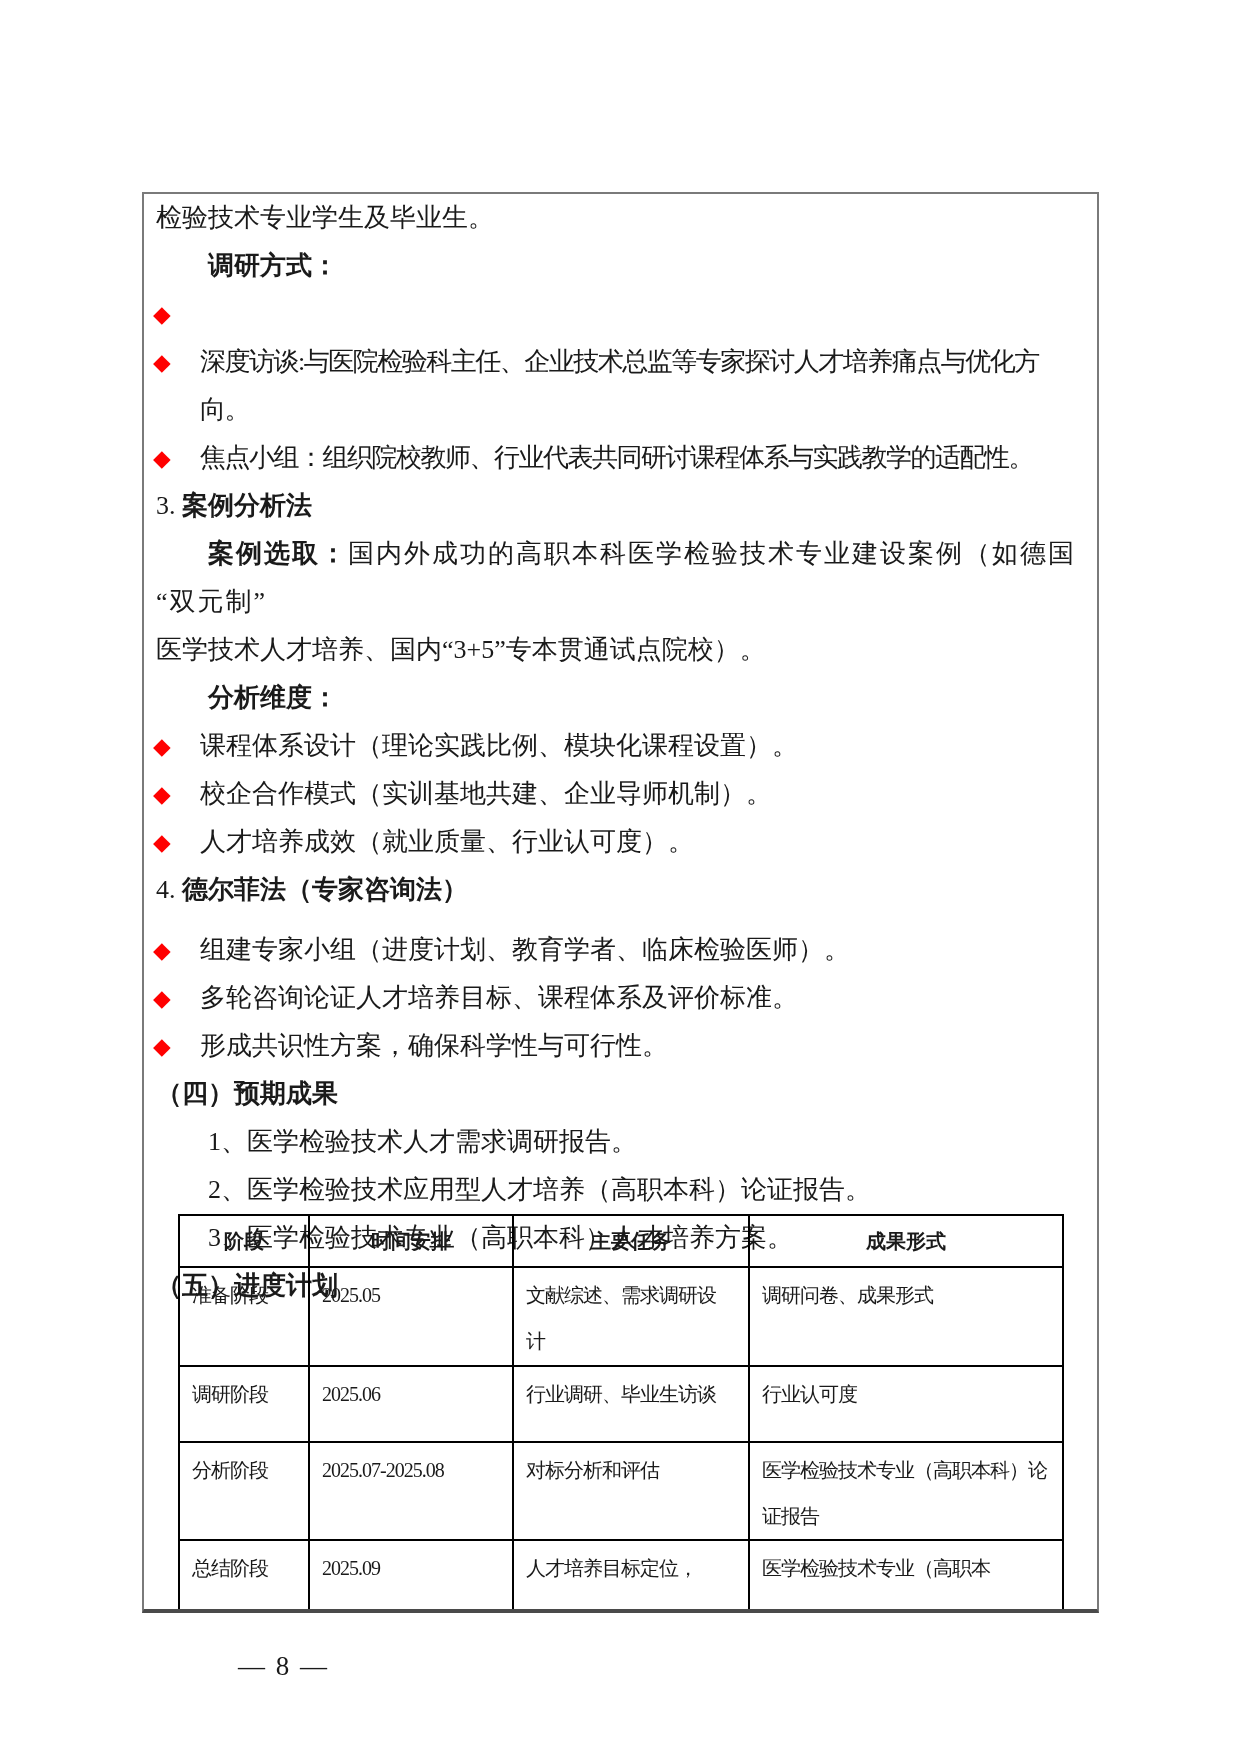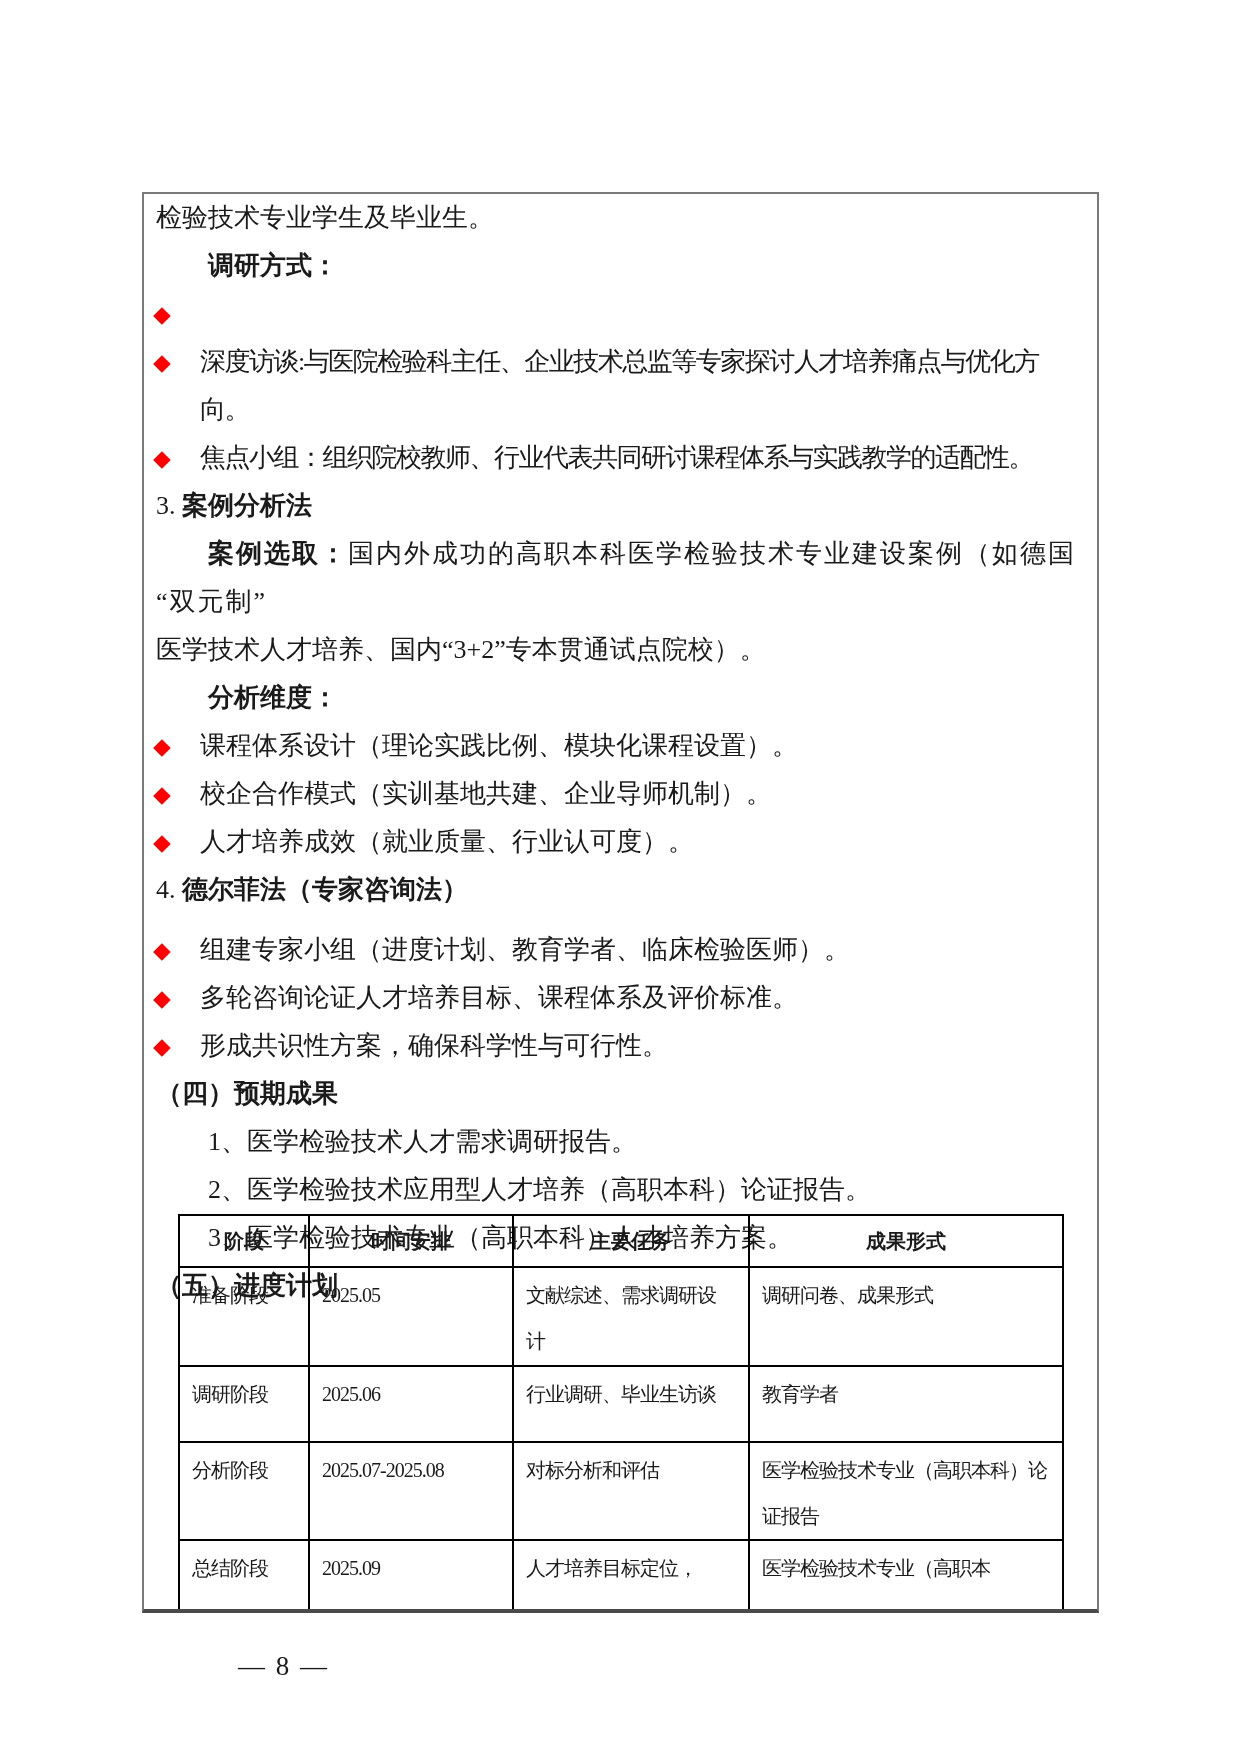--- a/index.html
+++ b/index.html
@@ -105,21 +105,21 @@
         </div>
         <div class="bullet">
           <span class="diamond">◆</span>
           <span class="bullet-text">焦点小组：组织院校教师、行业代表共同研讨课程体系与实践教学的适配性。</span>
         </div>
       </div>
 
     <p class="section-line"><span>3.</span>&nbsp;<b>案例分析法</b></p>
 
     <p class="case-line1"><b class="lead">案例选取：</b><span>国内外成功的高职本科医学检验技术专业建设案例（如德国“双元制”</span></p>
-    <p class="case-line2">医学技术人才培养、国内“3+2”专本贯通试点院校）。</p>
+    <p class="case-line2">医学技术人才培养、国内“3+5”专本贯通试点院校）。</p>
 
     <p class="heading indent2">分析维度：</p>
 
     <div id="analysis-bullets" class="bullet-list">
         <div class="bullet">
           <span class="diamond">◆</span>
           <span class="bullet-text">课程体系设计（理论实践比例、模块化课程设置）。</span>
         </div>
         <div class="bullet">
           <span class="diamond">◆</span>
@@ -177,21 +177,21 @@
           <tr class="row-r1">
             <td>准备阶段</td>
             <td>2025.05</td>
             <td>文献综述、需求调研设计</td>
             <td>调研问卷、成果形式</td>
           </tr>
           <tr class="row-r2">
             <td>调研阶段</td>
             <td>2025.06</td>
             <td>行业调研、毕业生访谈</td>
-            <td>教育学者</td>
+            <td>行业认可度</td>
           </tr>
           <tr class="row-r3">
             <td>分析阶段</td>
             <td>2025.07-2025.08</td>
             <td>对标分析和评估</td>
             <td>医学检验技术专业（高职本科）论证报告</td>
           </tr>
           <tr class="row-r4">
             <td>总结阶段</td>
             <td>2025.09</td>

